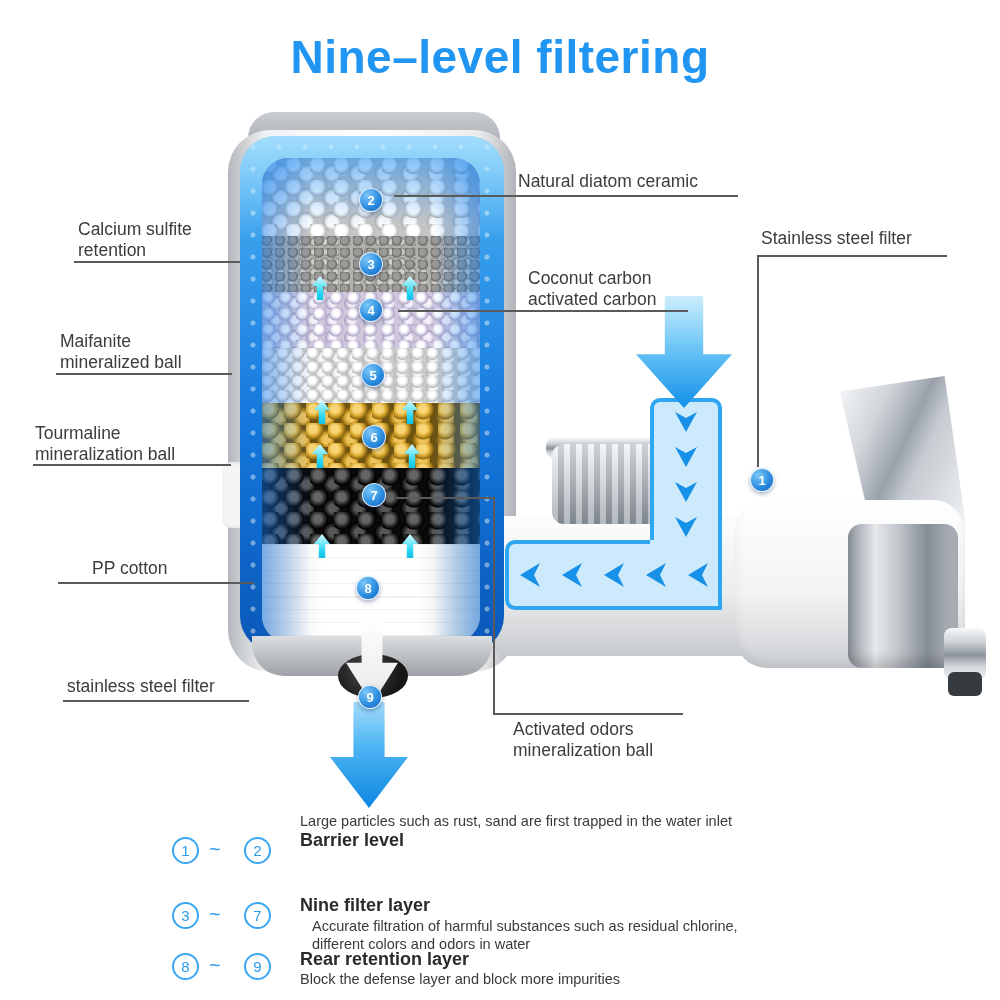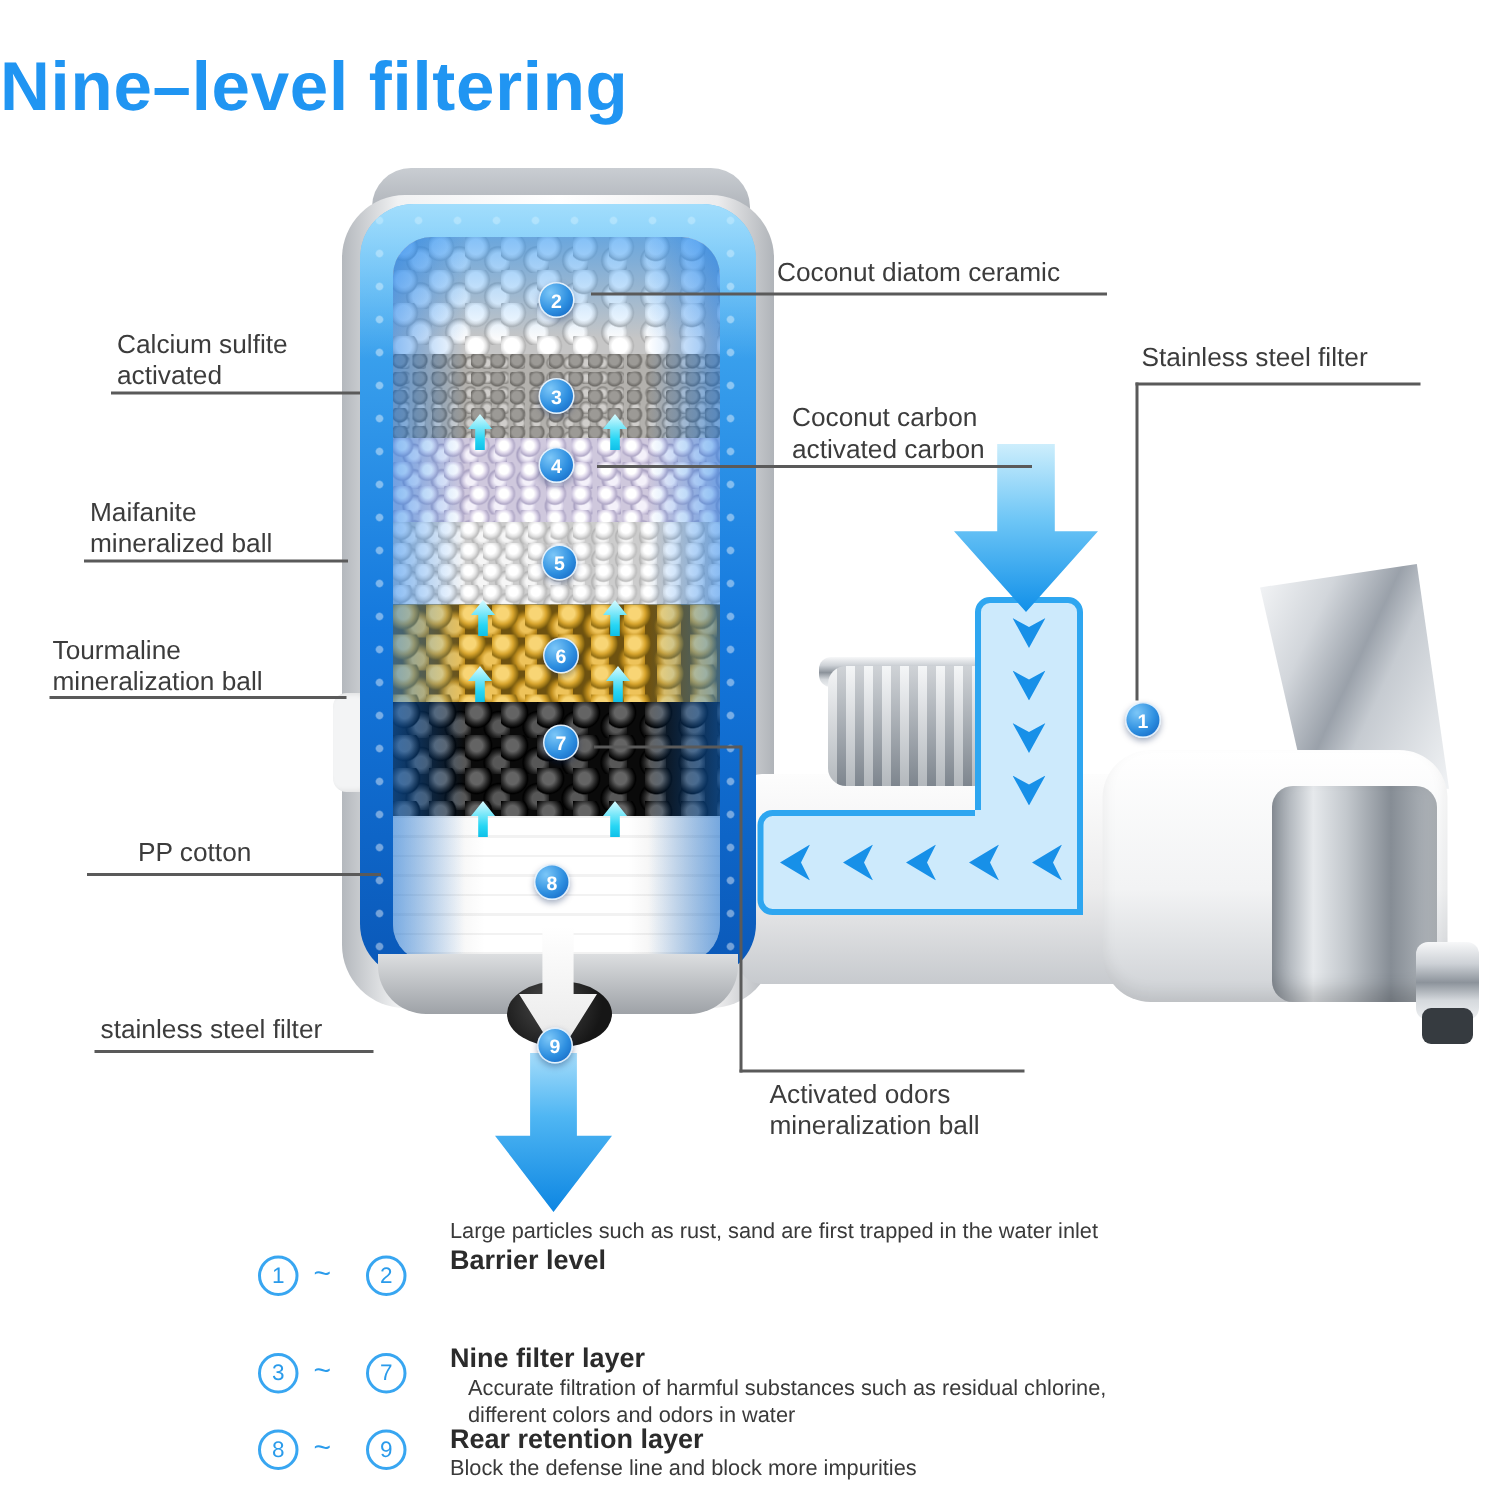--- a/index.html
+++ b/index.html
@@ -1,21 +1,21 @@
 <!DOCTYPE html>
 <html><head>
 <meta charset="utf-8">
 <style>
   *{box-sizing:border-box;margin:0;padding:0}
   html,body{background:#fff}
   .stage{position:relative;width:1000px;height:1000px;background:#fff;overflow:hidden;
          font-family:"Liberation Sans",sans-serif;color:#3c3c3c}
   .abs{position:absolute}
 
-  .title{position:absolute;left:0;right:0;top:30px;
+  .title{position:absolute;left:0;right:0;top:30px;text-align:center;
          font-size:46px;font-weight:bold;color:#2095f2;letter-spacing:.5px}
 
   
   .white-part{background:linear-gradient(180deg,#ffffff 0%,#f2f3f4 55%,#cdd0d4 100%)}
   .chrome{background:linear-gradient(180deg,#f7f8f9 0%,#cdd1d6 28%,#8c939b 52%,#d5d9dd 75%,#eef0f2 100%)}
   .housing{background:linear-gradient(90deg,#b4b8bd 0%,#f1f2f3 13%,#ffffff 50%,#ececed 87%,#b0b4b9 100%);
            border-radius:42px}
   .housing-cap{background:linear-gradient(180deg,#c9cdd2 0%,#999ea5 100%);border-radius:26px 26px 14px 14px}
   .housing-bottom{background:linear-gradient(180deg,#dcdee0 0%,#9ea2a7 100%);border-radius:0 0 32px 32px}
   .fitting{background:
@@ -181,22 +181,22 @@
   <div class="abs cl" style="left:757px;top:255px;width:1.5px;height:212px"></div>
   <div class="abs cl" style="left:398px;top:310px;width:290px;height:1.5px"></div>
   <div class="abs cl" style="left:56px;top:373px;width:176px;height:1.5px"></div>
   <div class="abs cl" style="left:33px;top:464px;width:198px;height:1.5px"></div>
   <div class="abs cl" style="left:58px;top:582px;width:196px;height:1.5px"></div>
   <div class="abs cl" style="left:63px;top:700px;width:186px;height:1.5px"></div>
   <div class="abs cl" style="left:396px;top:497px;width:98px;height:1.5px"></div>
   <div class="abs cl" style="left:493px;top:497px;width:1.5px;height:218px"></div>
   <div class="abs cl" style="left:493px;top:713px;width:190px;height:1.5px"></div>
 
-  <div class="abs label" style="left:518px;top:171px">Coconut diatom ceramic</div>
-  <div class="abs label" style="left:78px;top:219px;width:150px">Calcium sulfite activated</div>
+  <div class="abs label" style="left:518px;top:171px">Natural diatom ceramic</div>
+  <div class="abs label" style="left:78px;top:219px;width:150px">Calcium sulfite retention</div>
   <div class="abs label" style="left:761px;top:228px">Stainless steel filter</div>
   <div class="abs label" style="left:528px;top:268px;width:170px">Coconut carbon activated carbon</div>
   <div class="abs label" style="left:60px;top:331px;width:160px">Maifanite mineralized ball</div>
   <div class="abs label" style="left:35px;top:423px;width:180px">Tourmaline mineralization ball</div>
   <div class="abs label" style="left:92px;top:558px">PP cotton</div>
   <div class="abs label" style="left:67px;top:676px">stainless steel filter</div>
   <div class="abs label" style="left:513px;top:719px;width:185px">Activated odors mineralization ball</div>
 
   <div class="abs lbadge" style="left:172px;top:837px">1</div>
   <div class="abs tilde" style="left:209px;top:838px">~</div>
@@ -207,15 +207,15 @@
   <div class="abs lbadge" style="left:172px;top:902px">3</div>
   <div class="abs tilde" style="left:209px;top:903px">~</div>
   <div class="abs lbadge" style="left:244px;top:902px">7</div>
   <div class="abs leg-title" style="left:300px;top:895px">Nine filter layer</div>
   <div class="abs leg-desc" style="left:312px;top:917px;width:470px">Accurate filtration of harmful substances such as residual chlorine, different colors and odors in water</div>
 
   <div class="abs lbadge" style="left:172px;top:953px">8</div>
   <div class="abs tilde" style="left:209px;top:954px">~</div>
   <div class="abs lbadge" style="left:244px;top:953px">9</div>
   <div class="abs leg-title" style="left:300px;top:949px">Rear retention layer</div>
-  <div class="abs leg-desc" style="left:300px;top:970px;width:560px">Block the defense line and block more impurities</div>
+  <div class="abs leg-desc" style="left:300px;top:970px;width:560px">Block the defense layer and block more impurities</div>
 
 </div>
 
 </body></html>

